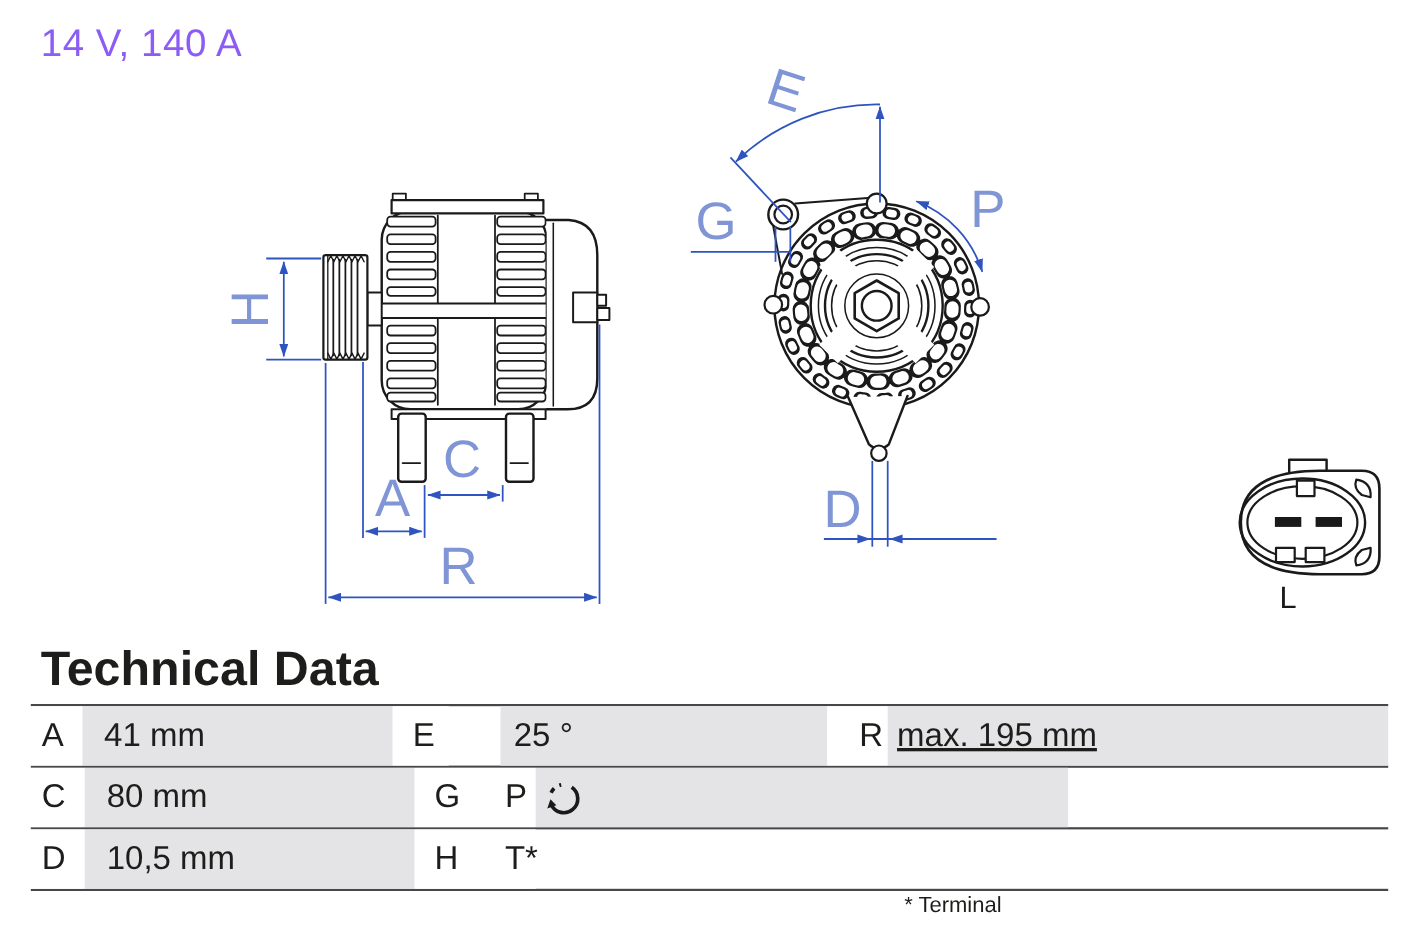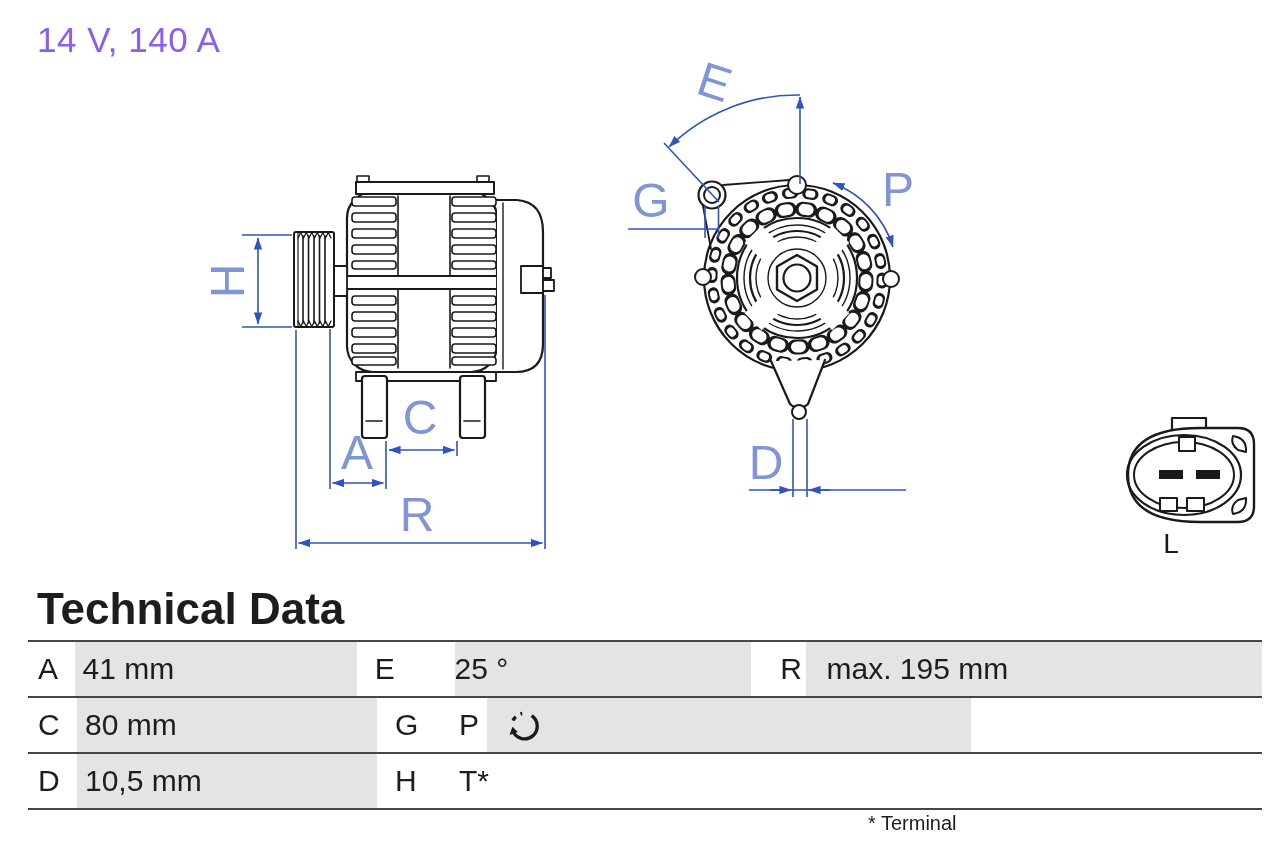--- a/index.html
+++ b/index.html
@@ -9,26 +9,26 @@
   }
   .title{position:absolute;left:37px;top:20px;font-size:35px;letter-spacing:.5px;color:#8b5cf6;}
   .drawing-svg{position:absolute;left:0;top:0;width:1280px;height:600px;}
   .section-heading{position:absolute;left:37px;top:584px;font-size:44px;font-weight:bold;color:#1d1d1b;}
   .tech-table{position:absolute;left:28px;top:640px;width:1234px;border-top:2px solid #474747;}
   .trow{display:flex;height:56px;border-bottom:2px solid #474747;box-sizing:border-box;align-items:stretch;font-size:30px;}
   .trow span{display:block;line-height:53px;box-sizing:border-box;white-space:nowrap;overflow:visible;}
   .k{background:#ffffff;}
   .v{background:#e4e4e6;}
   .c1k{width:49px;padding-left:10px;}
-  .c1v{width:300px;padding-left:8px;}
+  .c1v{width:300px;padding-left:20px;}
   .c2k{width:53px;padding-left:18px;}
-  .c2v{width:316px;margin-left:47px;}
+  .c2v{width:316px;padding-left:12px;margin-left:47px;}
   .c3k{width:57px;padding-left:29px;}
-  .c3v{width:484px;padding-left:20px;}
-  .footnote{position:absolute;left:868px;top:812px;font-size:20px;color:#1d1d1b;}
+  .c3v{width:484px;padding-left:8px;text-decoration:underline;}
+  .footnote{position:absolute;left:822px;top:812px;font-size:20px;color:#1d1d1b;}
   .rot-icon{margin-top:9px;}
 </style>
 </head>
 <body>
 
 <div class="title">14 V, 140 A</div>
 
 <svg class="drawing-svg" viewBox="0 0 1280 600" xmlns="http://www.w3.org/2000/svg">
   <defs>
     <marker id="arr" viewBox="0 0 13 9" refX="12.5" refY="4.5" markerWidth="12" markerHeight="8.5" orient="auto-start-reverse" markerUnits="userSpaceOnUse">

